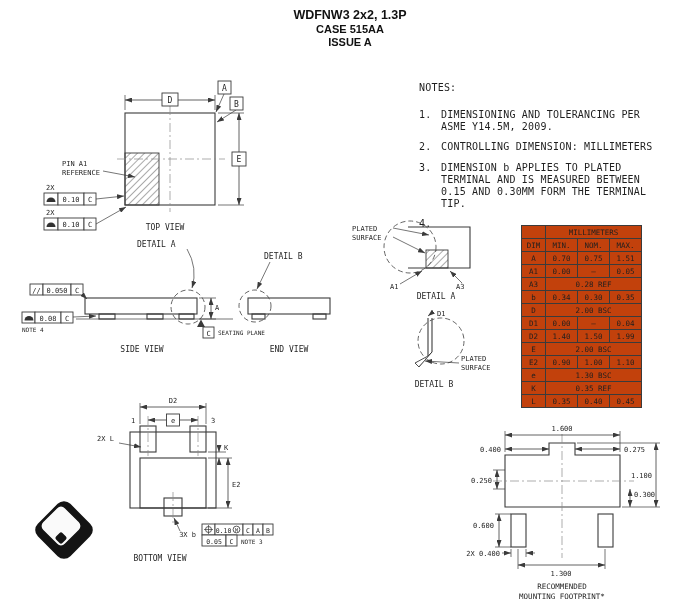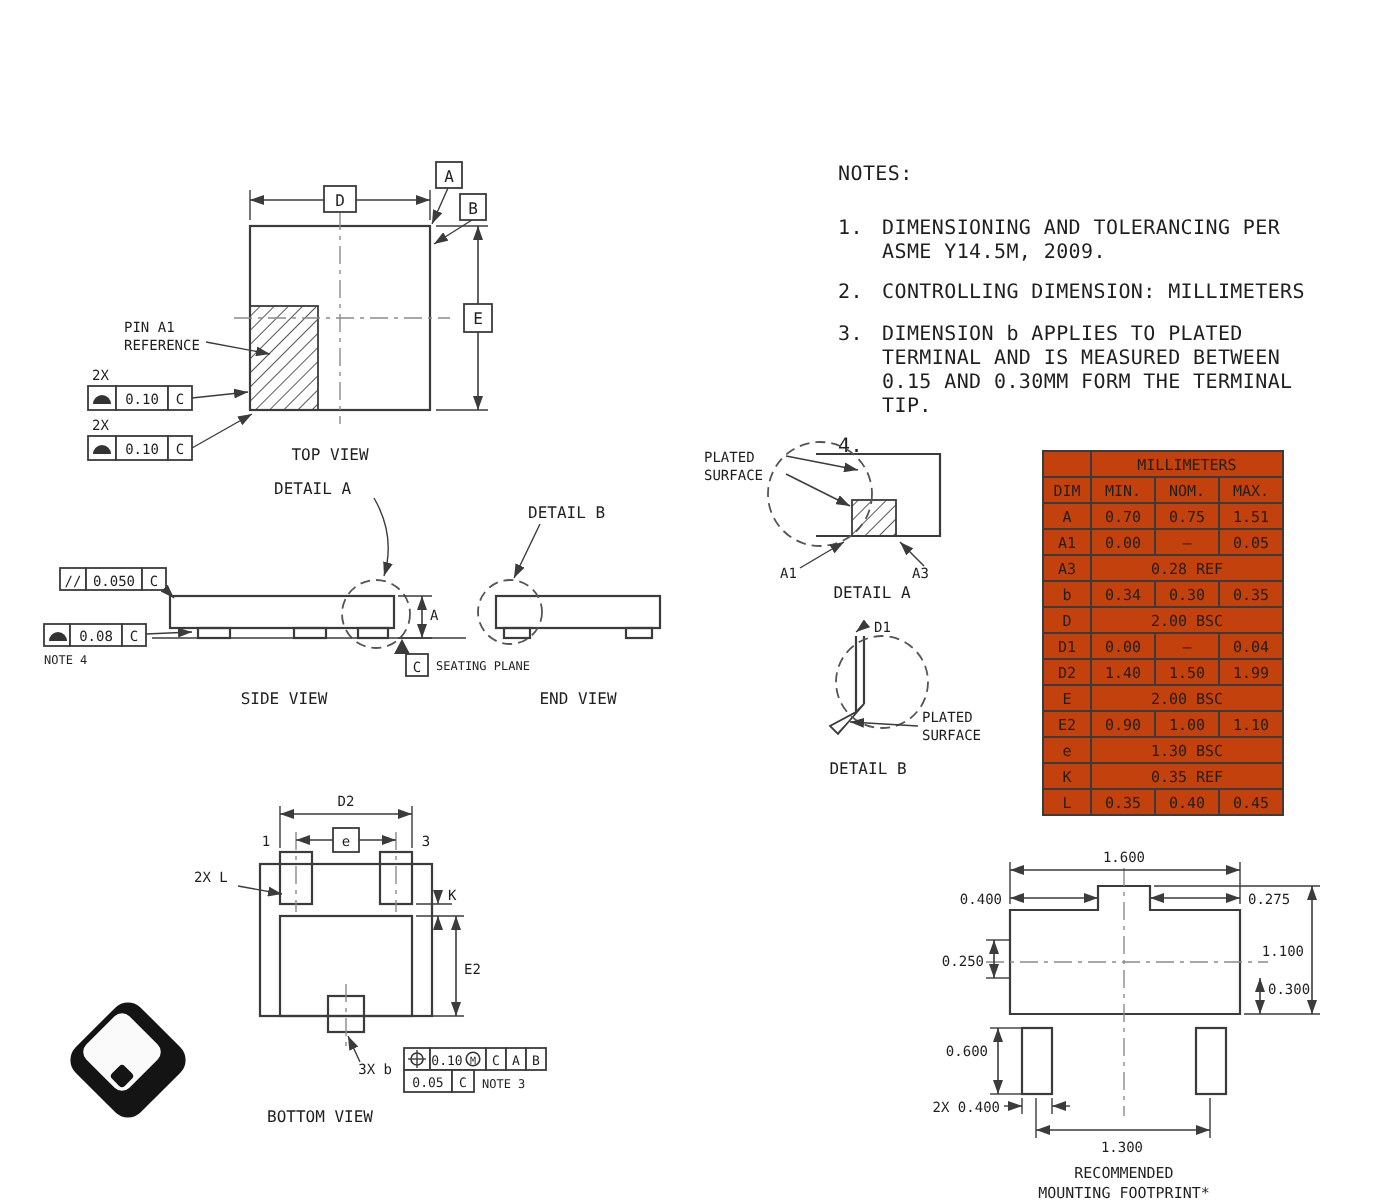--- a/index.html
+++ b/index.html
@@ -34,20 +34,25 @@
   .hatch{fill:url(#hatchP);stroke:#3b3b3b;stroke-width:0.9}
   .box{fill:#fff;stroke:#3b3b3b;stroke-width:0.9}
   .sym{fill:#333;stroke:none}
   .symline{fill:none;stroke:#333;stroke-width:0.8}
 </style>
 </head>
 <body>
 
 <div class="page">
 
+  <div id="title">
+    <div class="title-main">WDFNW3 2x2, 1.3P</div>
+    <div class="title-sub">CASE 515AA</div>
+    <div class="title-sub">ISSUE A</div>
+  </div>
 
   <div id="notes">
     <div class="heading">NOTES:</div>
     <div class="note-item">
       <span class="note-num">1.</span>
       <span class="note-text">DIMENSIONING AND TOLERANCING PER
 ASME Y14.5M, 2009.</span>
     </div>
     <div class="note-item">
       <span class="note-num">2.</span>

